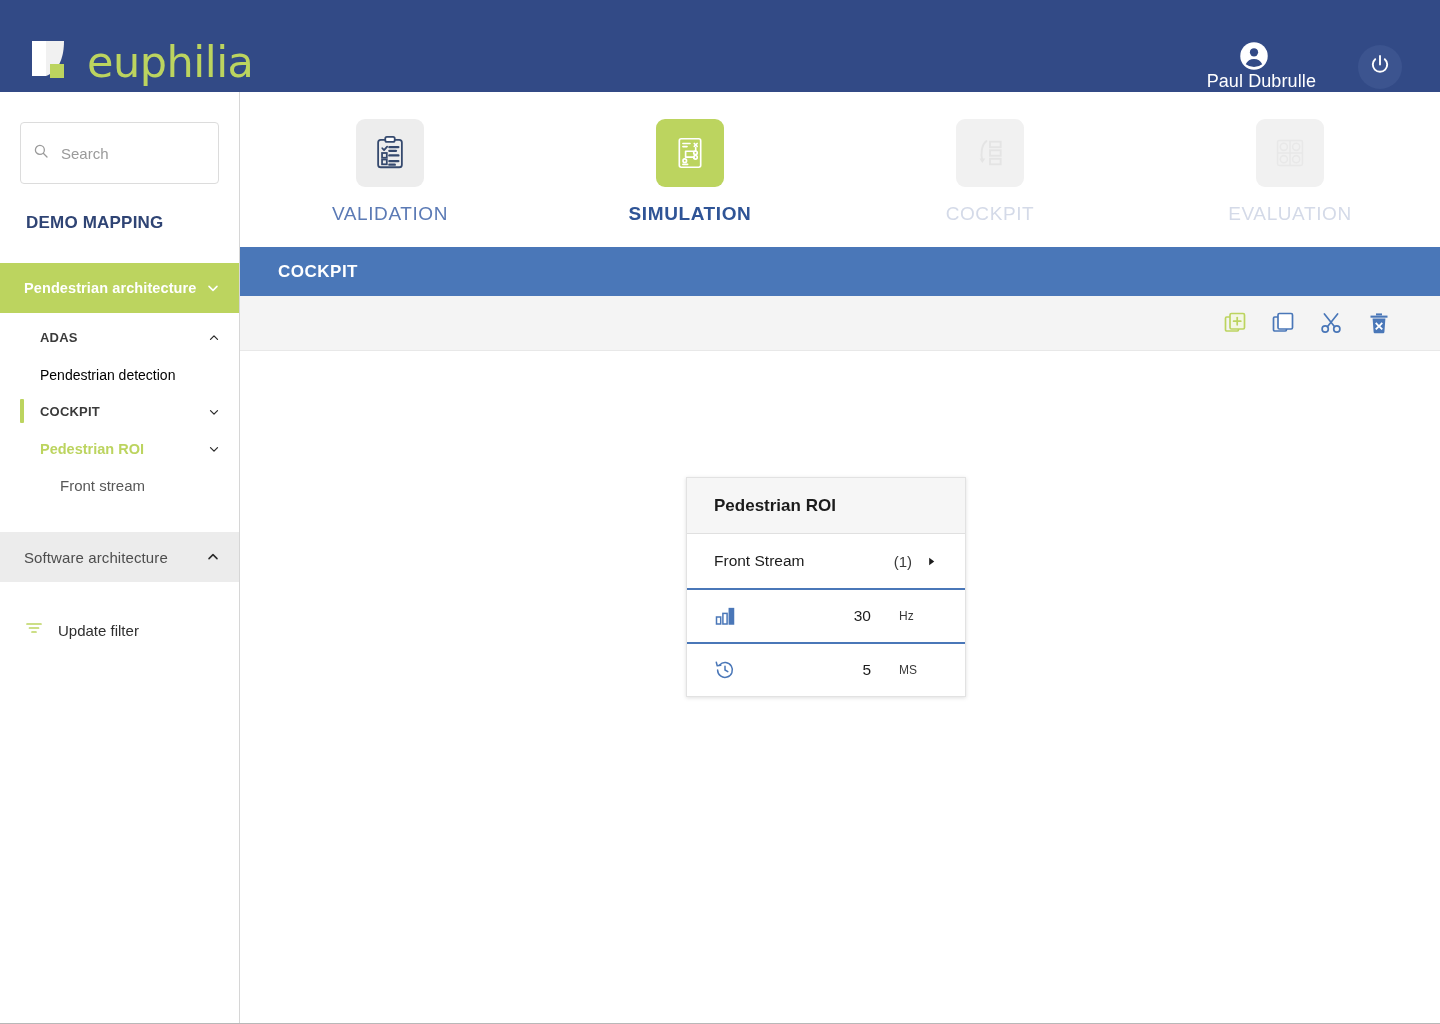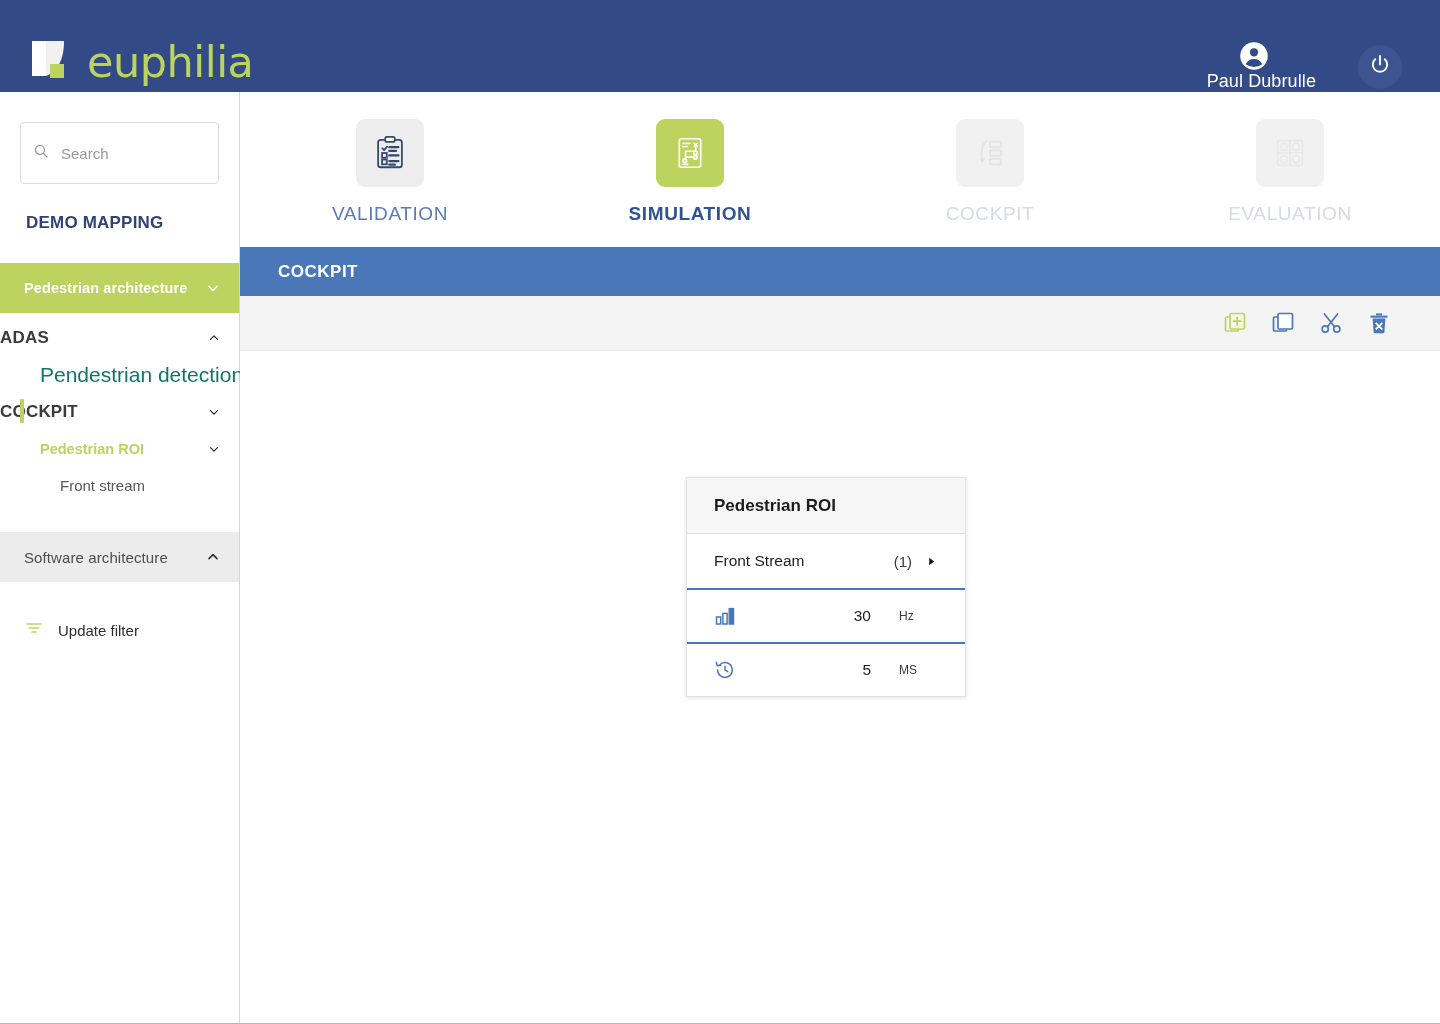--- a/index.html
+++ b/index.html
@@ -123,22 +123,22 @@
     height: 37px;
     padding-right: 18px;
     position: relative;
     cursor: pointer;
   }
   .tree-row .accent {
     position: absolute; left: 20px; top: 6px;
     width: 4px; height: 24px; background: #bcd45f;
     border-radius: 1px;
   }
-  .lvl1 { font-size: 17px; font-weight: bold; color: #3b3b3b; letter-spacing:0.2px;}
-  .lvl2 { padding-left: 40px; font-size: 21px; color: #0f766e; }
+  .lvl1 { padding-left: 40px; font-size: 13px; font-weight: bold; color: #3b3b3b; letter-spacing:0.2px;}
+  .lvl2 { padding-left: 40px; font-size: 14px; color: #000000; }
   .lvl2.green { color: #bcd45f; font-weight: bold; font-size: 14.5px; }
   .lvl3 { padding-left: 60px; font-size: 15px; color: #585858; }
   .tree-row .txt { white-space: nowrap; }
 
   .update-filter {
     display: flex; align-items: center;
     margin: 36px 0 0 24px;
     cursor: pointer;
   }
   .update-filter .txt {
@@ -288,21 +288,21 @@
             <circle cx="8.6" cy="8.6" r="5.6"></circle>
             <line x1="12.8" y1="12.8" x2="17.5" y2="17.5" stroke-linecap="round"></line>
           </svg>
         </span>
         <input class="search-input" type="text" placeholder="Search" style="">
       </div>
 
       <div class="project-title">DEMO MAPPING</div>
 
       <div class="nav-section-green">
-        <span class="lbl">Pedestrian architecture</span>
+        <span class="lbl">Pendestrian architecture</span>
         <span class="chev">
           <svg width="16" height="16" viewBox="0 0 20 20" fill="none" stroke="#ffffff" stroke-width="1.9" stroke-linecap="round" stroke-linejoin="round">
             <polyline points="5,8 10,13 15,8"></polyline>
           </svg>
         </span>
       </div>
 
       <div class="tree">
 
         <div class="tree-row">

